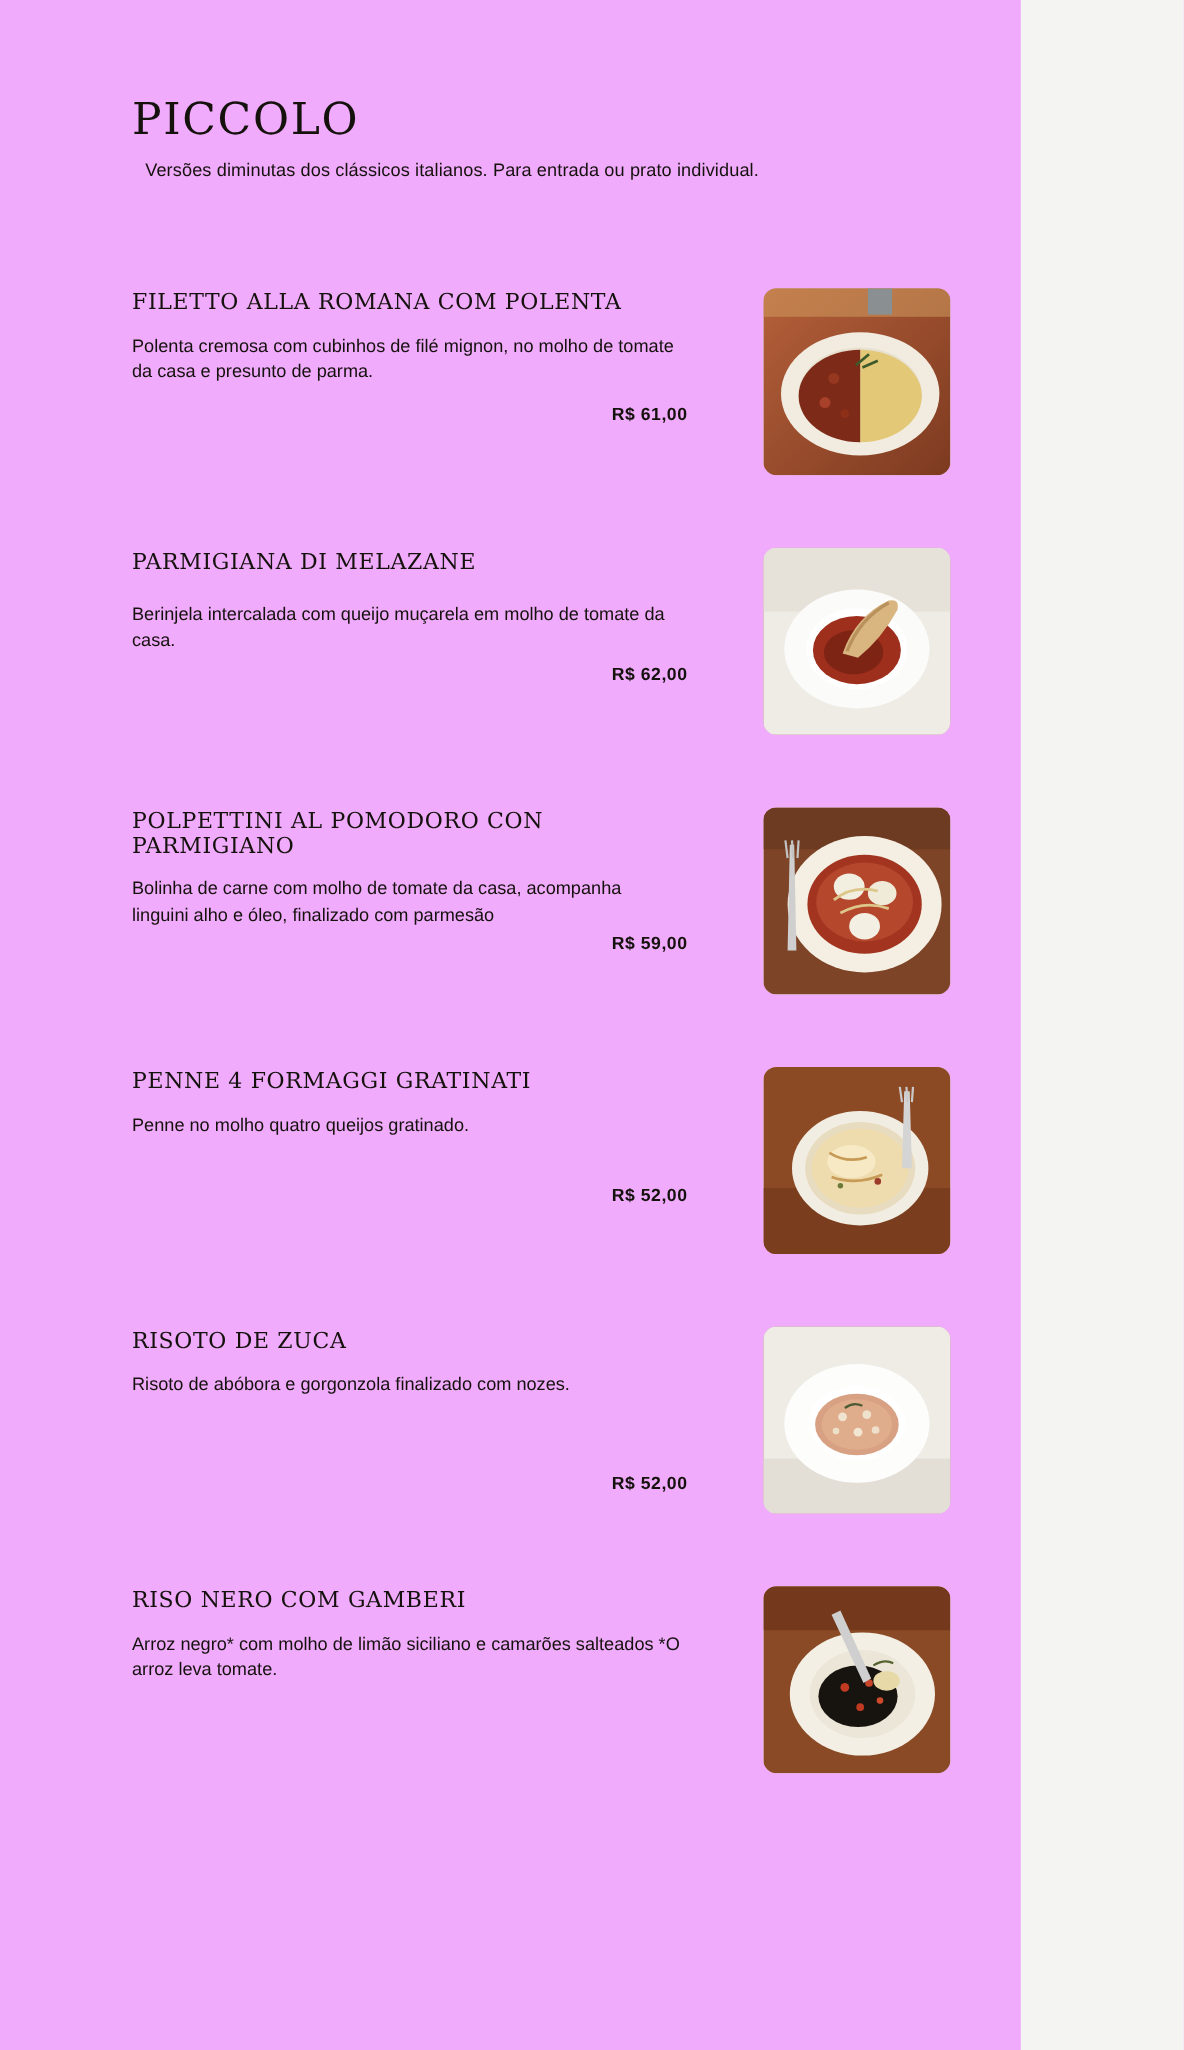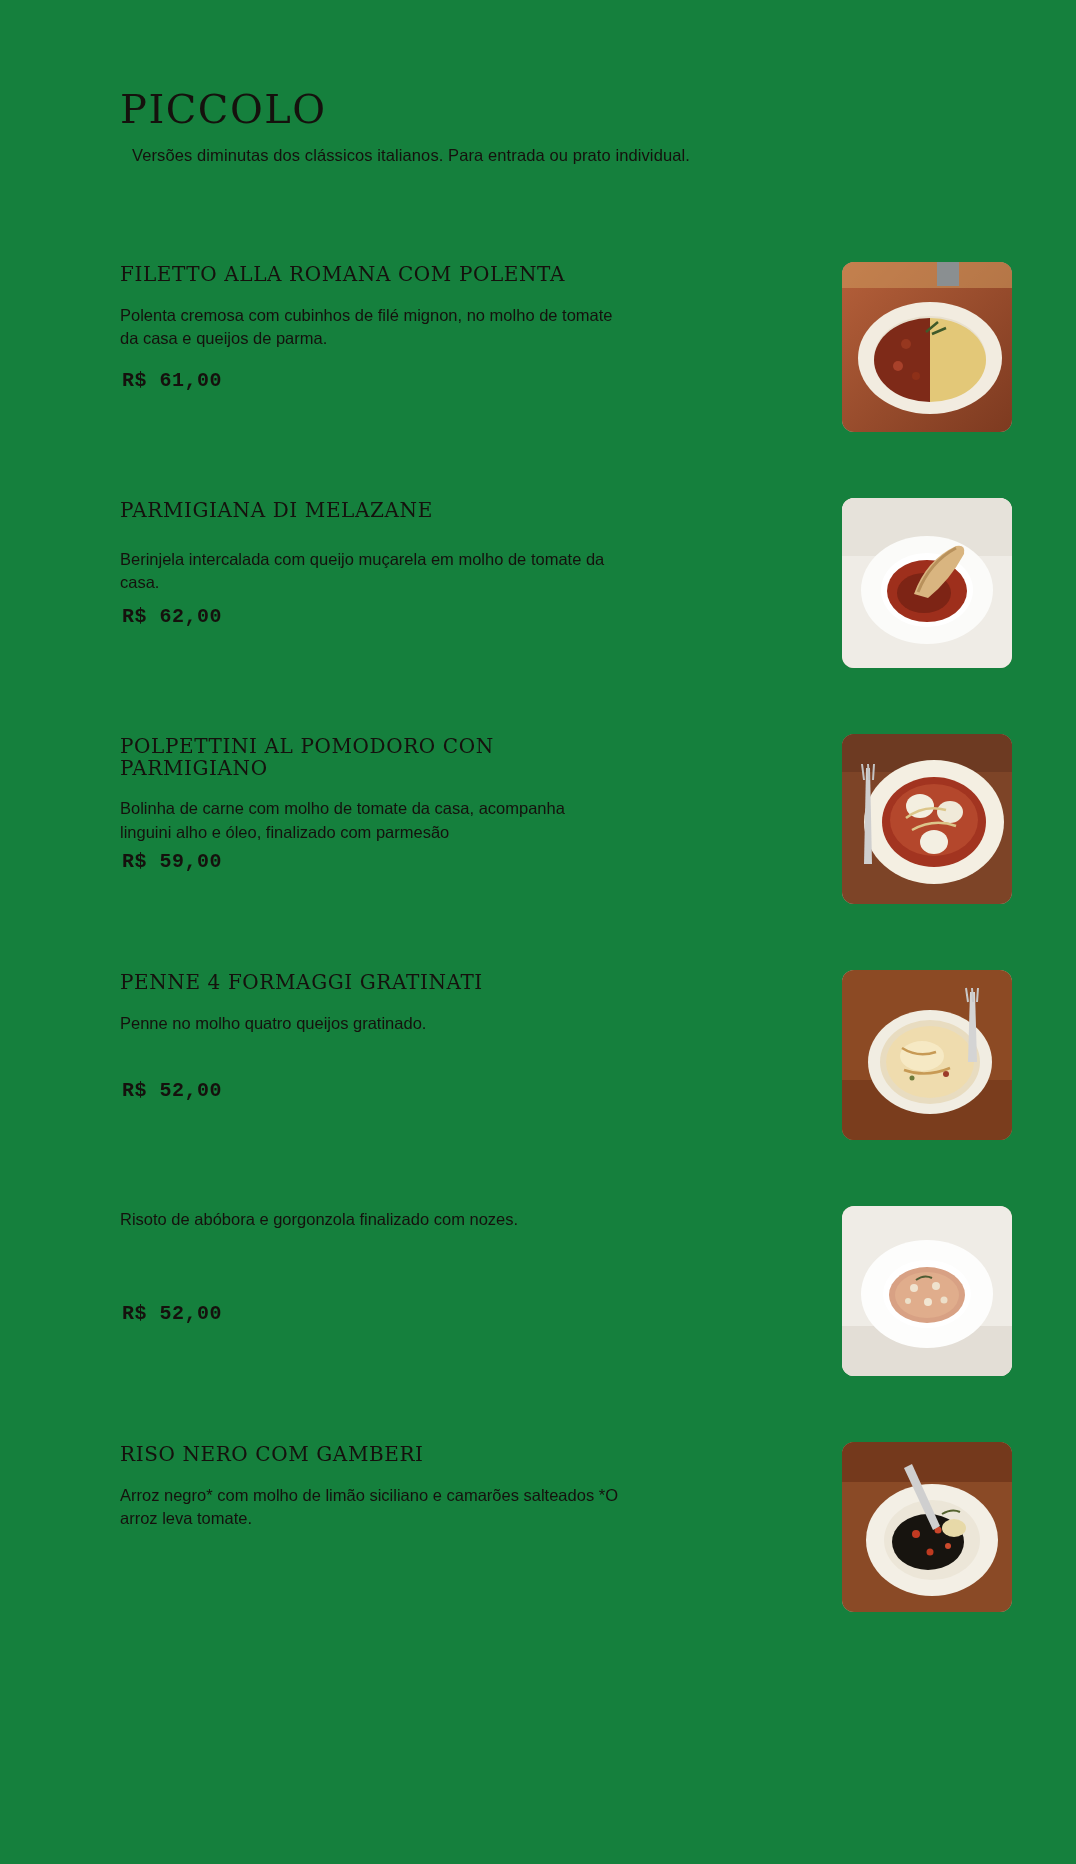--- a/index.html
+++ b/index.html
@@ -10,25 +10,25 @@
   }
   body {
     width: 1076px;
     min-height: 1864px;
     font-family: "Liberation Sans", sans-serif;
     color: #15110d;
     -webkit-font-smoothing: antialiased;
   }
 
   .page {
-    width: 1076px;
+    width: 928px;
     min-height: 1864px;
     box-sizing: border-box;
     padding: 88px 64px 0 120px;
-    background: #15803d;
+    background: #f0abfc;
     position: relative;
   }
 
   
   .section-header {
     margin-bottom: 96px;
   }
   .section-title {
     font-family: "DejaVu Serif", "Liberation Serif", serif;
     font-size: 40px;
@@ -75,27 +75,28 @@
     max-width: 480px;
   }
   .item-desc {
     font-size: 16.5px;
     line-height: 1.42;
     margin: 0 0 10px 0;
     color: #15110d;
     max-width: 500px;
   }
   .item-price {
-    font-family: Liberation Mono, monospace;
-    font-size: 20px;
+    font-family: Liberation Sans, sans-serif;
+    font-size: 16px;
     font-weight: 700;
     letter-spacing: 0.5px;
     margin: 0;
     padding-left: 2px;
     color: #15110d;
+    text-align: right;
   }
   .spacer-sm { height: 8px; }
   .spacer-md { height: 34px; }
   .spacer-lg { height: 60px; }
 
   
   .item-photo {
     width: 170px;
     height: 170px;
     flex: 0 0 170px;
@@ -117,21 +118,21 @@
   <div class="section-header">
     <h1 class="section-title">PICCOLO</h1>
     <p class="section-subtitle">Versões diminutas dos clássicos italianos. Para entrada ou prato individual.</p>
   </div>
 
   <div class="menu-list">
 
     <div class="menu-item">
       <div class="item-text">
         <h2 class="item-name">FILETTO ALLA ROMANA COM POLENTA</h2>
-        <p class="item-desc">Polenta cremosa com cubinhos de filé mignon, no molho de tomate da casa e queijos de parma.</p>
+        <p class="item-desc">Polenta cremosa com cubinhos de filé mignon, no molho de tomate da casa e presunto de parma.</p>
         <div class="spacer-sm"></div>
         <p class="item-price">R$ 61,00</p>
       </div>
       <div class="item-photo">
         <svg viewBox="0 0 170 170" xmlns="http://www.w3.org/2000/svg" aria-hidden="true">
           <defs>
             <linearGradient id="g0" x1="0" y1="0" x2="1" y2="1">
               <stop offset="0" stop-color="#b5603a"></stop>
                 <stop offset="1" stop-color="#7d3a20"></stop>
             </linearGradient>
@@ -214,20 +215,21 @@
           <circle cx="104" cy="104" r="3" fill="#9c3b2a"></circle>
           <circle cx="70" cy="108" r="2.5" fill="#6b7a3a"></circle>
           <path d="M128 22 l5 0 l2 70 l-9 0 z" fill="#d4d4d4"></path>
           <path d="M124 18 l2 14 M130 18 l1 14 M136 18 l-1 14" stroke="#c9c9c9" stroke-width="2"></path>
         </svg>
       </div>
     </div>
 
     <div class="menu-item">
       <div class="item-text">
+        <h2 class="item-name">RISOTO DE ZUCA</h2>
         <p class="item-desc">Risoto de abóbora e gorgonzola finalizado com nozes.</p>
         <div class="spacer-lg"></div>
         <p class="item-price">R$ 52,00</p>
       </div>
       <div class="item-photo">
         <svg viewBox="0 0 170 170" xmlns="http://www.w3.org/2000/svg" aria-hidden="true">
           <rect width="170" height="170" fill="#efece6"></rect>
           <rect x="0" y="120" width="170" height="50" fill="#e3ded6"></rect>
           <ellipse cx="85" cy="88" rx="66" ry="54" fill="#fdfdfc"></ellipse>
           <ellipse cx="85" cy="88" rx="44" ry="34" fill="#ffffff"></ellipse>

